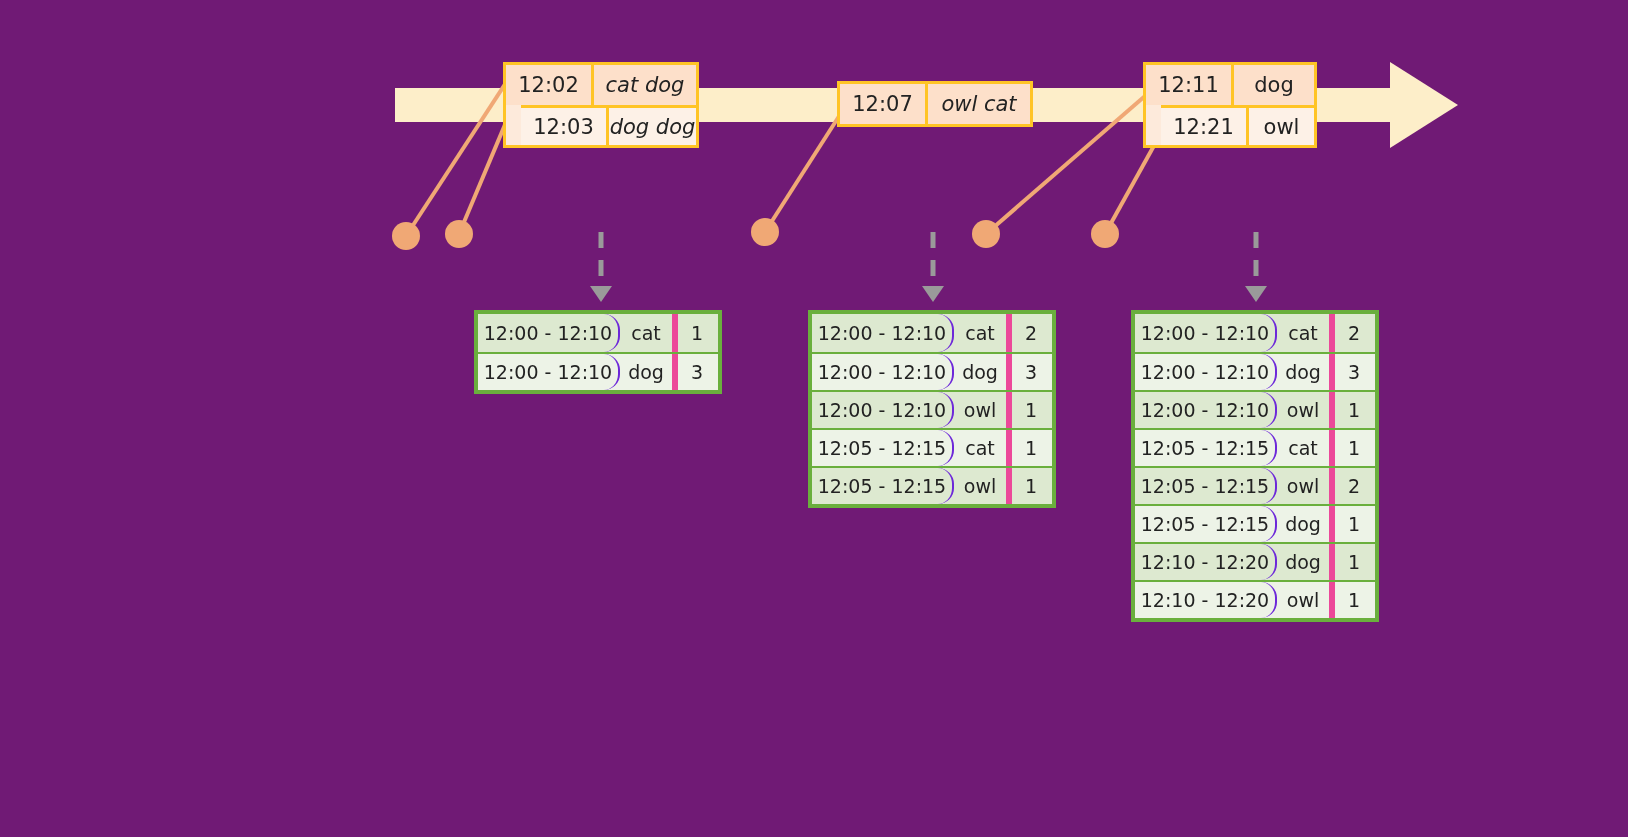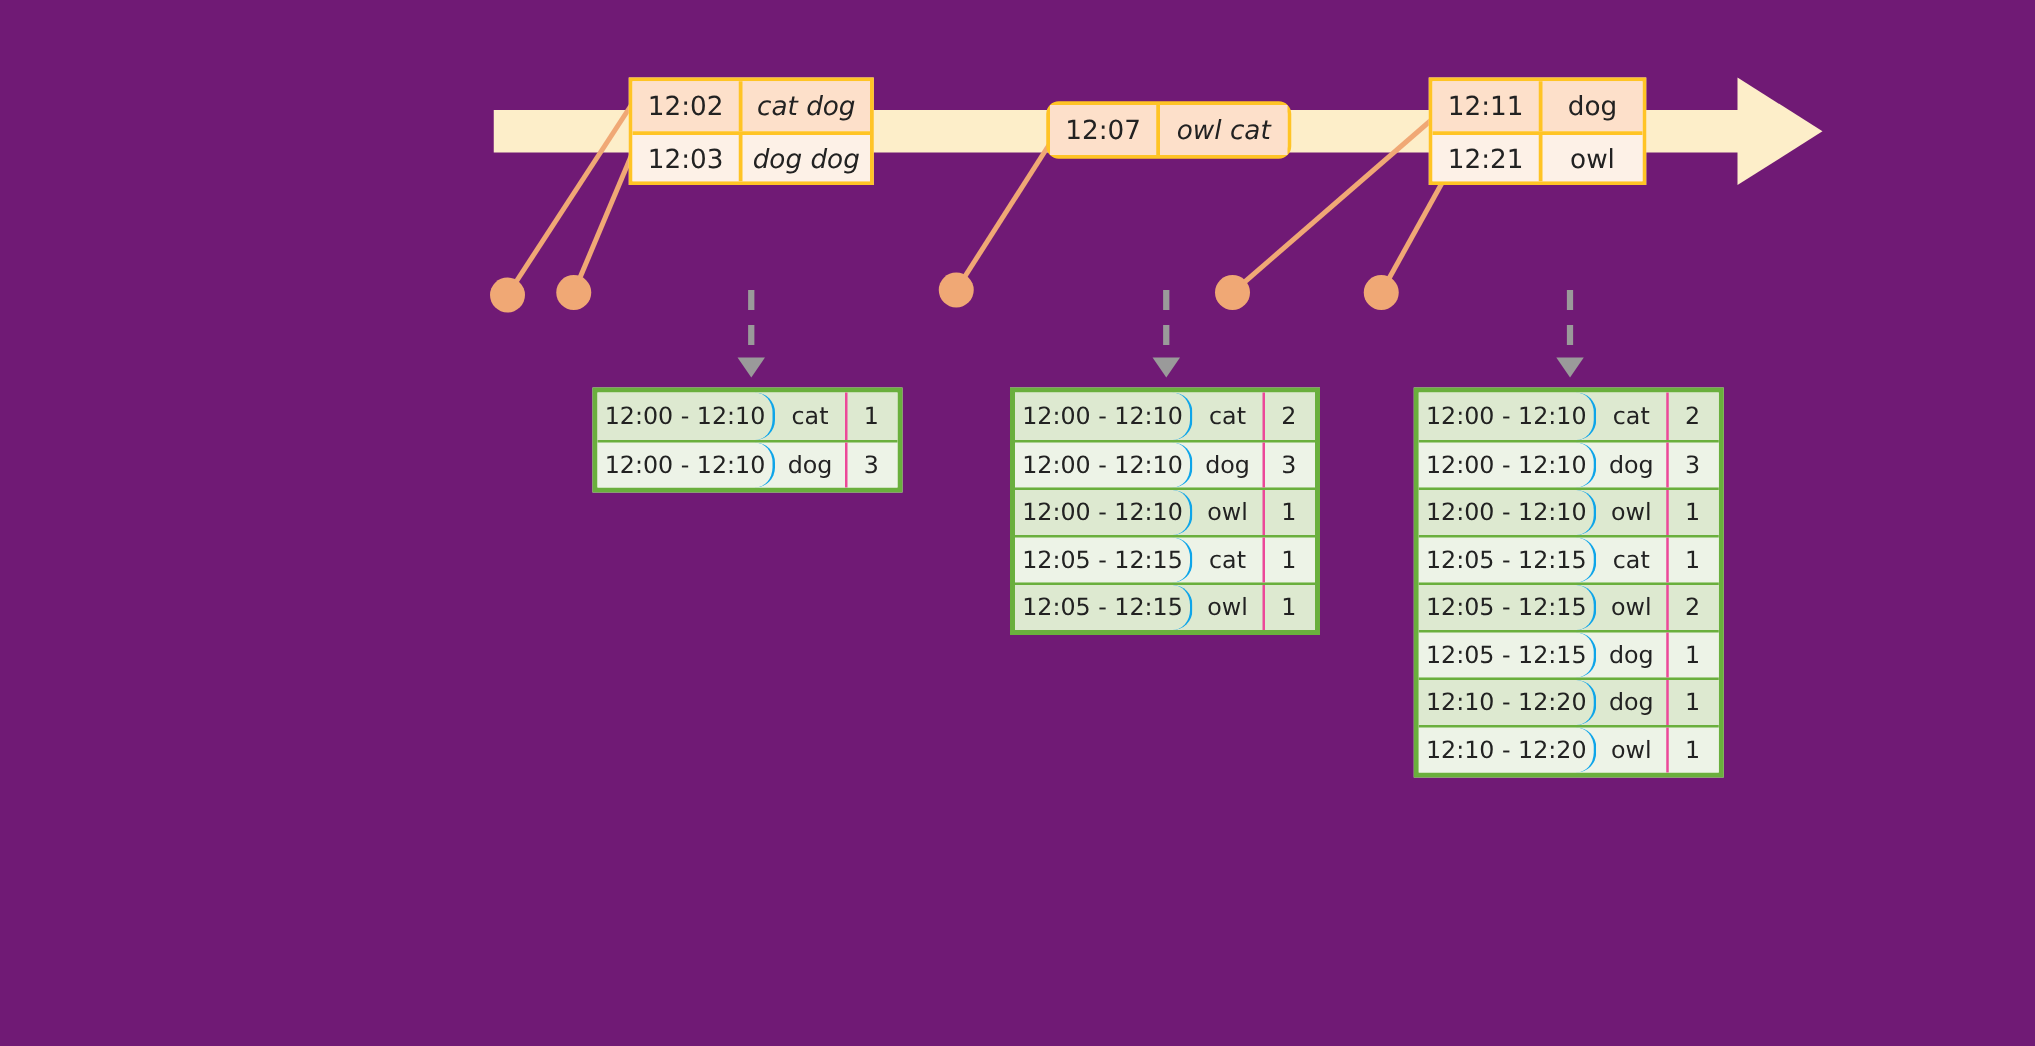--- a/index.html
+++ b/index.html
@@ -48,41 +48,41 @@
   }
   .event-row {
     display: flex;
     height: 40px;
     box-sizing: border-box;
   }
   .event-row + .event-row {
     border-top: 3px solid #ffc425;
   }
   .event-row.shade-a { background: #fde0ca; }
-  .event-row.shade-b { background: #fdf1e7; }
+  .event-row.shade-b { background: #fdf1e7; margin-left: 15px; }
   .event-cell {
     display: flex;
     align-items: center;
     justify-content: center;
     font-size: 21px;
     color: #222222;
     box-sizing: border-box;
     height: 100%;
   }
   .event-cell.time {
     width: 88px;
     border-right: 3px solid #ffc425;
   }
   .event-cell.payload {
     flex: 1;
   }
 
   #event-box-1 { left: 503px; top: 62px; width: 196px; }
   #event-box-1 .event-cell.payload { width: 108px; font-style: italic; }
-  #event-box-2 { left: 837px; top: 81px; width: 196px; border-radius: 10px; }
+  #event-box-2 { left: 837px; top: 81px; width: 196px; }
   #event-box-2 .event-cell.payload { width: 108px; font-style: italic; }
   #event-box-3 { left: 1143px; top: 62px; width: 174px; }
   #event-box-3 .event-cell.payload { width: 86px; }
 
   
   .connector-svg {
     position: absolute;
     left: 0; top: 0;
     width: 1628px;
     height: 837px;
@@ -107,26 +107,26 @@
     display: flex;
     align-items: center;
     justify-content: center;
     font-size: 19px;
     color: #222222;
     box-sizing: border-box;
     height: 100%;
   }
   .res-cell.window {
     width: 142px;
-    border-right: 2px solid #0ea5e9;
+    border-right: 2px solid #6d28d9;
     border-radius: 16px;
   }
   .res-cell.key {
     width: 58px;
-    border-right: 2px solid #ec4899;
+    border-right: 6px solid #ec4899;
   }
   .res-cell.count {
     width: 38px;
   }
   #result-table-1 { left: 474px; top: 310px; width: 248px; }
   #result-table-2 { left: 808px; top: 310px; width: 248px; }
   #result-table-3 { left: 1131px; top: 310px; width: 248px; }
 </style>
 </head>
 <body>

